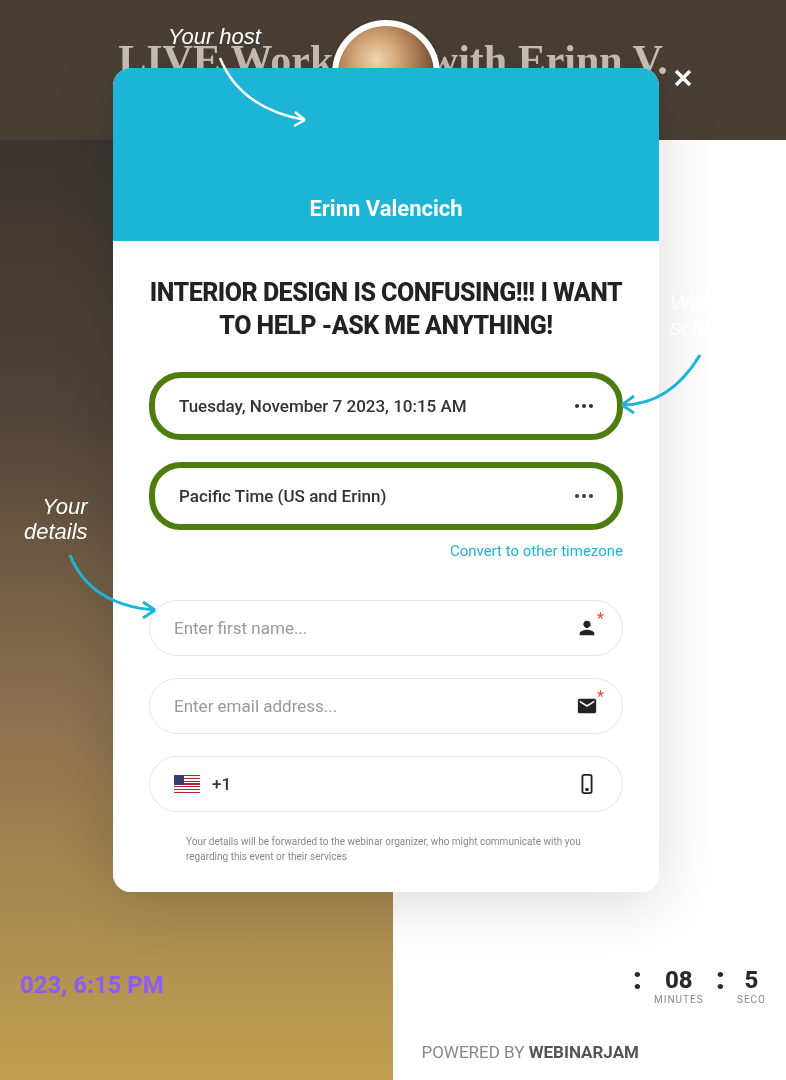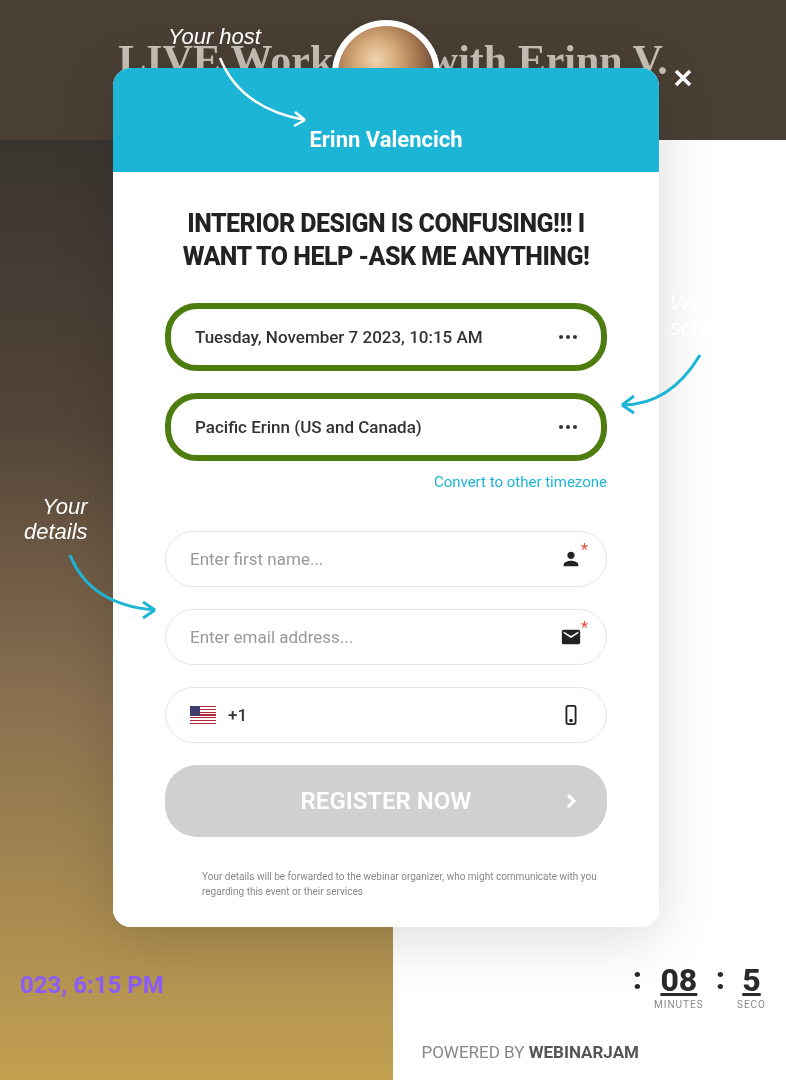--- a/index.html
+++ b/index.html
@@ -103,24 +103,23 @@
       display: flex;
       align-items: center;
       gap: 12px;
     }
     .countdown-item {
       display: flex;
       flex-direction: column;
       align-items: center;
     }
     .countdown-num {
-      font-size: 32px;
+      font-size: 24px;
       font-weight: 800;
       color: #2a2a2a;
-      text-decoration: underline;
     }
     .countdown-label {
       font-size: 10px;
       color: #888;
       letter-spacing: 1px;
     }
     .colon {
       font-size: 32px;
       font-weight: 800;
       color: #2a2a2a;
@@ -144,21 +143,21 @@
       top: 68px;
       left: 113px;
       width: 546px;
       background: #fff;
       border-radius: 18px;
       overflow: visible;
       box-shadow: 0 10px 60px rgba(0,0,0,0.15);
     }
     .modal-header {
       background: #1db5d6;
-      height: 104px;
+      height: 173px;
       border-radius: 18px 18px 0 0;
       display: flex;
       align-items: flex-end;
       justify-content: center;
       padding-bottom: 20px;
       position: relative;
     }
     .modal-header-name {
       color: #fff;
       font-size: 22px;
@@ -183,21 +182,21 @@
       width: 30px;
       height: 30px;
       cursor: pointer;
       color: #fff;
     }
     .close-btn svg {
       width: 28px;
       height: 28px;
     }
     .modal-body {
-      padding: 36px 52px 28px;
+      padding: 36px 36px 28px;
       background: #fff;
       border-radius: 0 0 18px 18px;
     }
     .modal-title {
       font-size: 25px;
       font-weight: 800;
       text-align: center;
       color: #222;
       line-height: 1.3;
       margin-bottom: 30px;
@@ -392,21 +391,21 @@
     <div class="pill">
       <span class="pill-text">Tuesday, November 7 2023, 10:15 AM</span>
       <div class="dots">
           <span></span>
           <span></span>
           <span></span>
         </div>
     </div>
 
     <div class="pill">
-      <span class="pill-text">Pacific Erinn (US and Canada)</span>
+      <span class="pill-text">Pacific Time (US and Erinn)</span>
       <div class="dots">
           <span></span>
           <span></span>
           <span></span>
         </div>
     </div>
 
     <div class="convert-link">Convert to other timezone</div>
 
     <div class="input-pill">
@@ -433,26 +432,20 @@
       <div class="flag"></div>
       <input type="tel" style="font-weight: 500;" value="+1">
       <span class="input-icon">
         <svg viewBox="0 0 24 24" fill="none" stroke="currentColor" stroke-width="2">
             <rect x="7" y="2" width="10" height="20" rx="2"></rect>
             <circle cx="12" cy="18" r="1" fill="currentColor"></circle>
           </svg>
       </span>
     </div>
 
-    <button class="register-btn">
-      <span>REGISTER NOW</span>
-      <svg viewBox="0 0 24 24" fill="none" stroke="currentColor" stroke-width="3">
-          <path d="M9 18l6-6-6-6"></path>
-        </svg>
-    </button>
 
     <p class="disclaimer">Your details will be forwarded to the webinar organizer, who might communicate with you regarding this event or their services</p>
   </div>
 </div>
 
 <div class="annotation ann-host">Your host</div>
 <svg class="arrow" style="top:48px; left:210px;" width="120" height="90" viewBox="0 0 120 90">
   <path d="M10 10 Q 30 60, 95 72" stroke="#fff" stroke-width="2.5" fill="none"></path>
   <path d="M95 72 L85 64 M95 72 L84 78" stroke="#fff" stroke-width="2.5" fill="none"></path>
 </svg>

